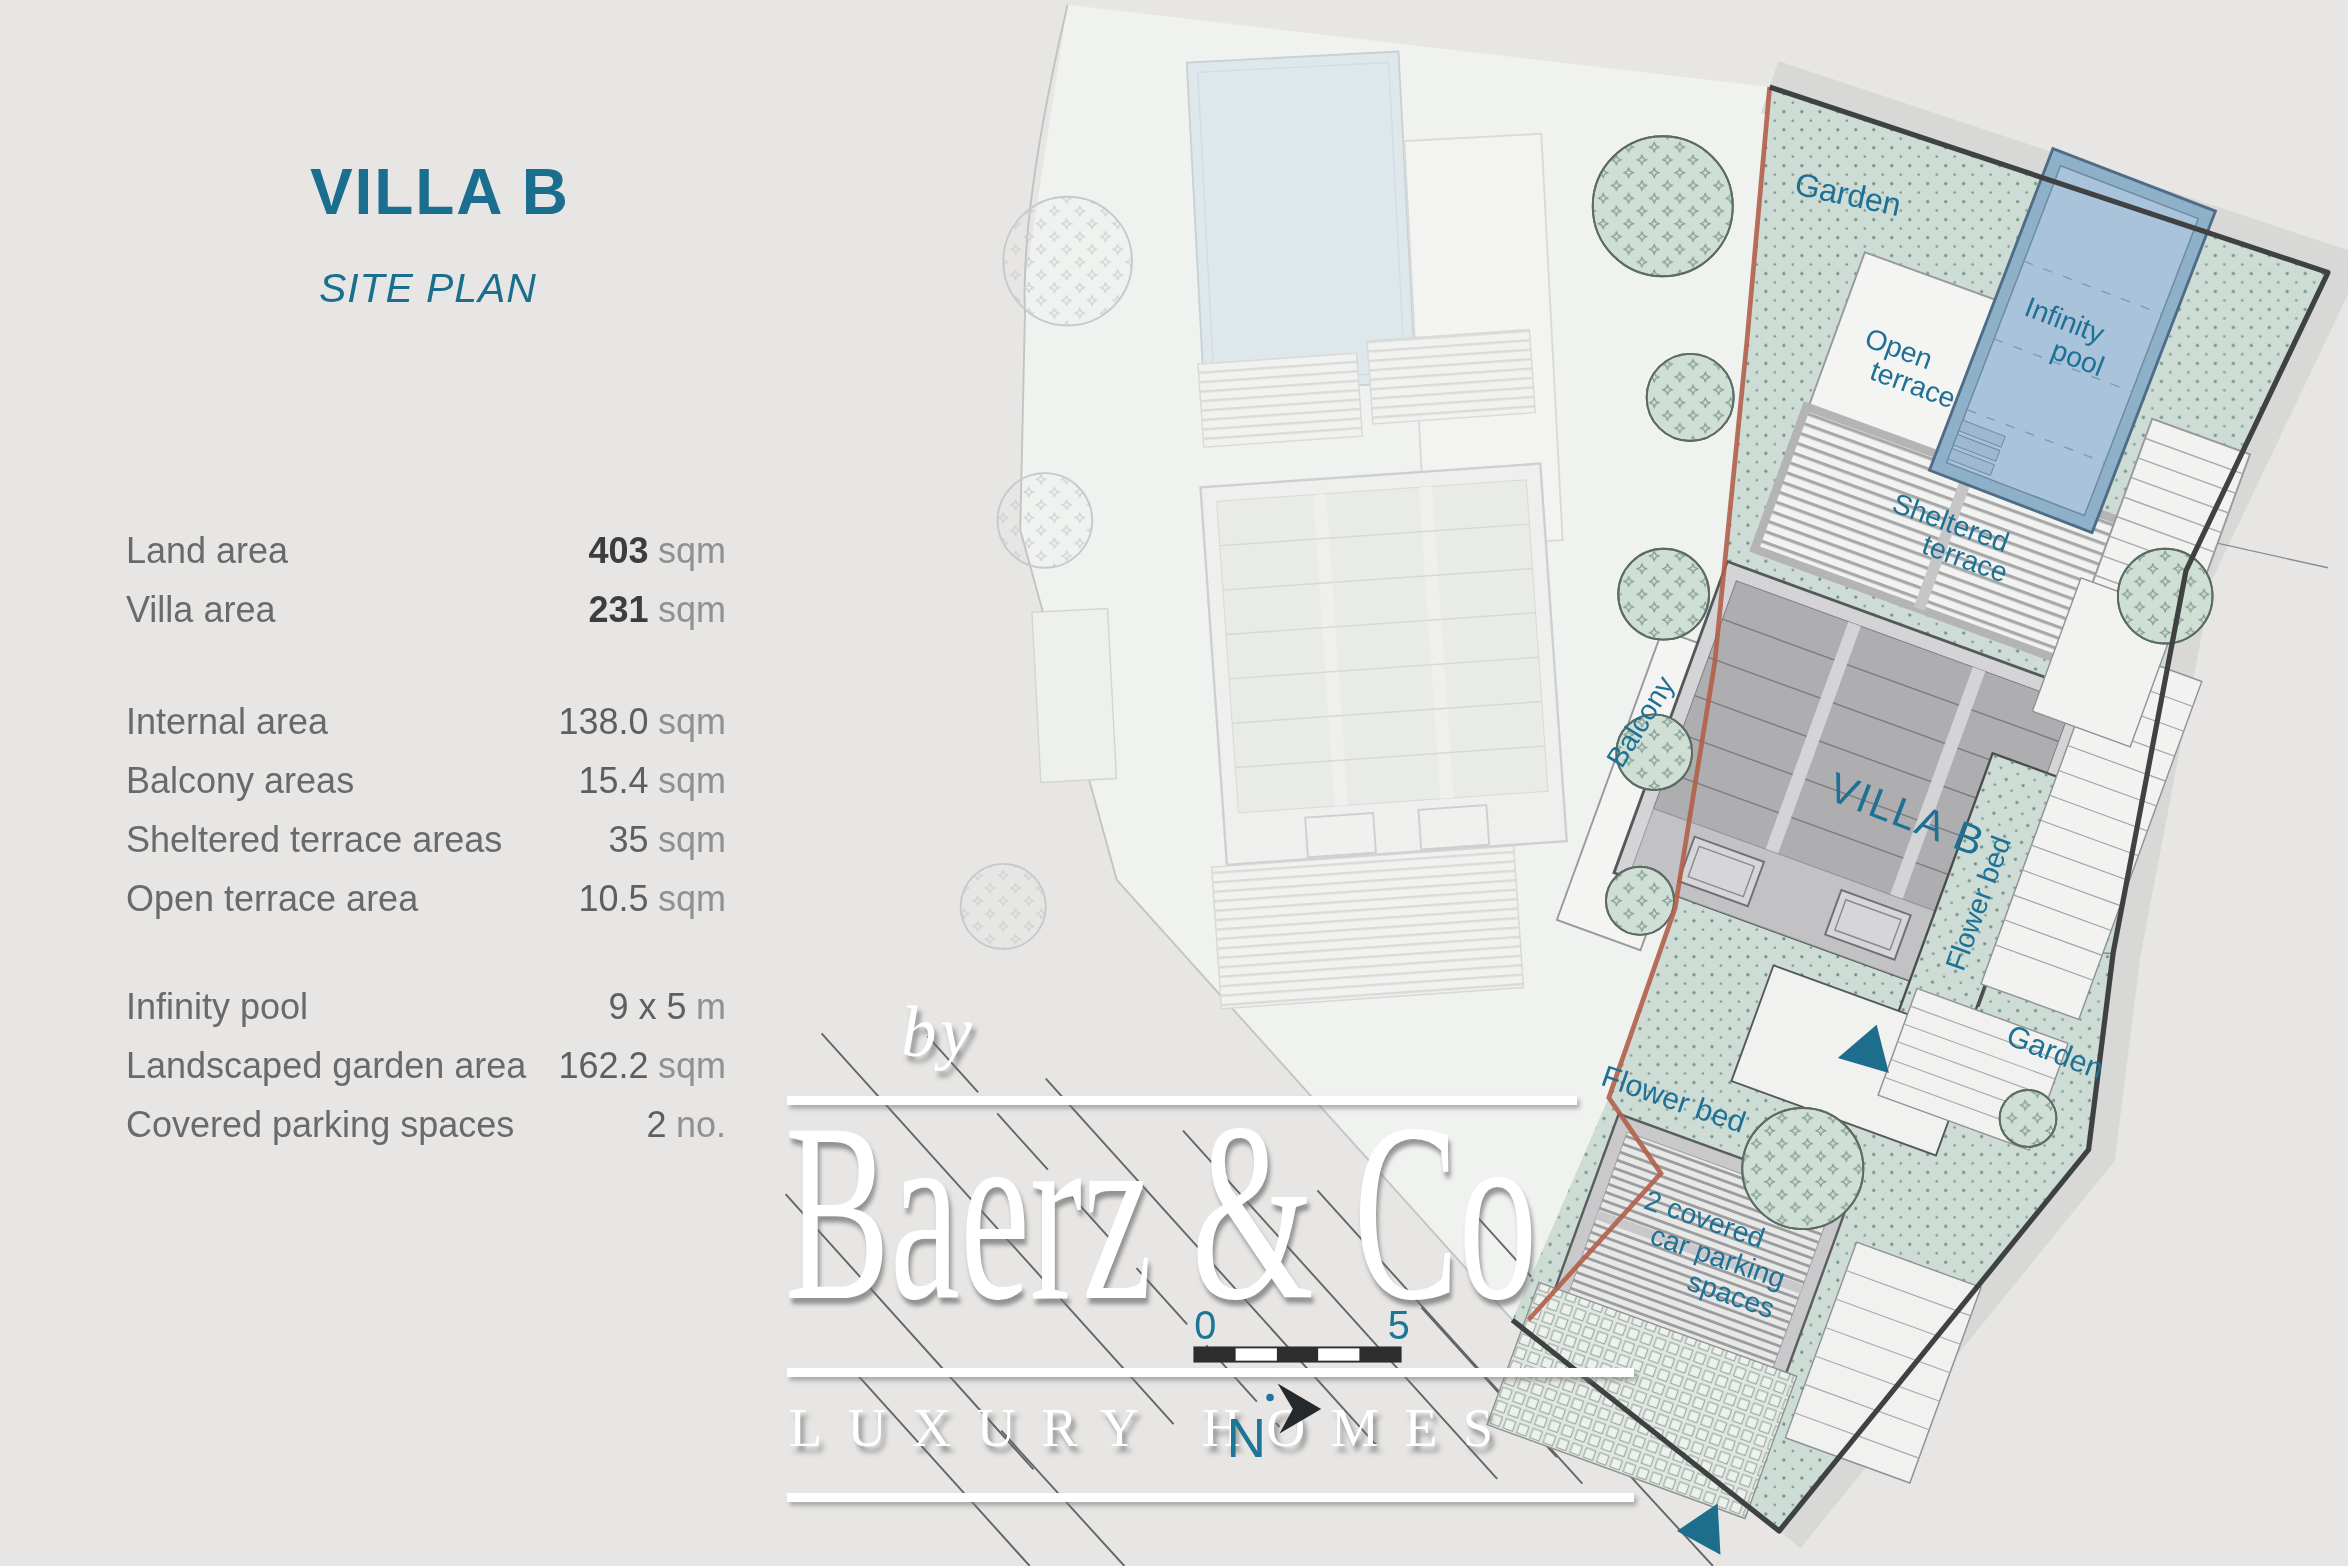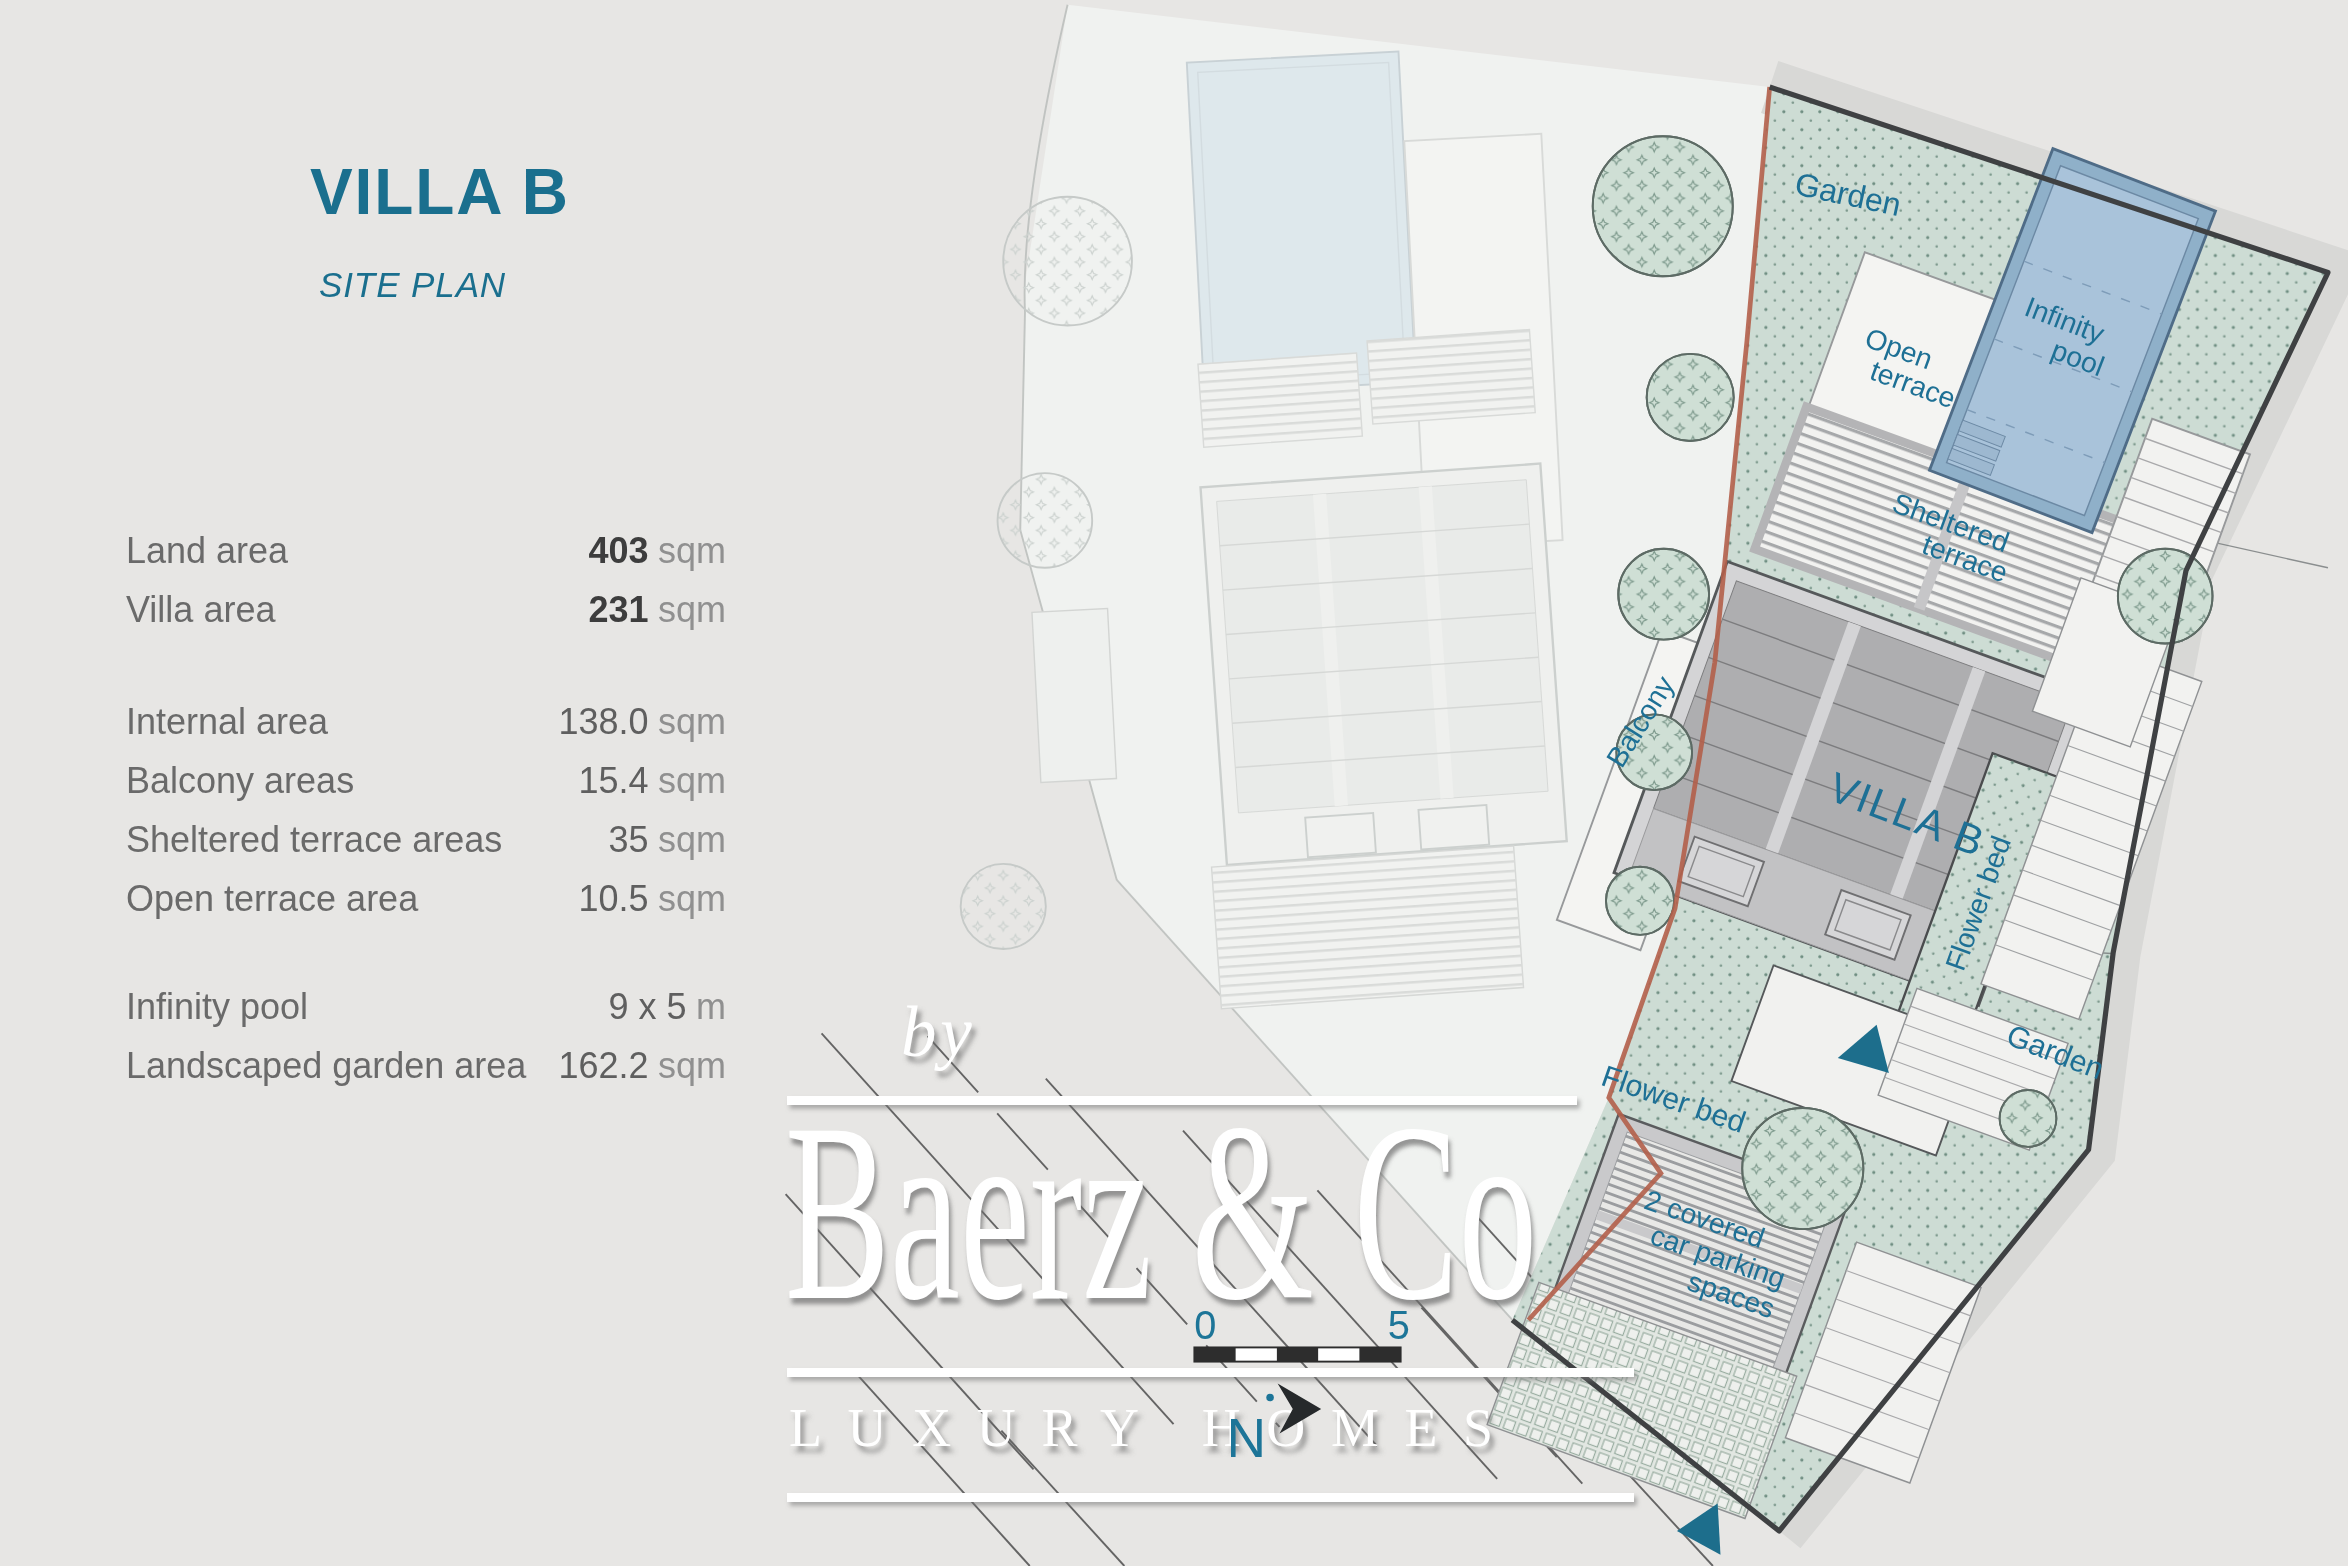--- a/index.html
+++ b/index.html
@@ -2,21 +2,21 @@
 <html style="font-size:15px"><head>
 <meta charset="utf-8">
 <style>
   html,body{margin:0;padding:0;background:#b9b9b9;}
   .canvas{position:relative;width:2349px;height:1566px;background:#e7e6e4;overflow:hidden;
           font-family:"Liberation Sans",sans-serif;}
   svg{position:absolute;left:0;top:0;}
   
   .page-title{position:absolute;left:310px;top:155px;font-size:64px;font-weight:bold;
     letter-spacing:1.9px;color:#1a6f8e;}
-  .page-subtitle{position:absolute;left:319px;top:265px;font-size:35px;font-style:italic;
+  .page-subtitle{position:absolute;left:319px;top:265px;font-size:41px;font-style:italic;
     letter-spacing:0.9px;color:#1a6f8e;}
   .area-table{position:absolute;left:126px;top:530px;width:600px;}
   .row{display:flex;justify-content:space-between;align-items:baseline;height:59px;}
   .row.gap1{margin-top:53px;}
   .row.gap2{margin-top:49px;}
   .row .lbl{font-size:36px;color:#6a6a6a;}
   .row .val{font-size:36px;color:#5f5f5f;white-space:nowrap;}
   .row .num{color:#5f5f5f;}
   .row.em .num{font-weight:bold;color:#3d3d3d;}
   .row .unit{color:#909090;margin-left:9.5px;}
@@ -350,20 +350,24 @@
       <span class="val"><span class="num">10.5</span><span class="unit">sqm</span></span>
     </div>
     <div class="row gap2">
       <span class="lbl">Infinity pool</span>
       <span class="val"><span class="num">9 x 5</span><span class="unit">m</span></span>
     </div>
     <div class="row">
       <span class="lbl">Landscaped garden area</span>
       <span class="val"><span class="num">162.2</span><span class="unit">sqm</span></span>
     </div>
+    <div class="row">
+      <span class="lbl">Covered parking spaces</span>
+      <span class="val"><span class="num">2</span><span class="unit">no.</span></span>
+    </div>
   </div>
 
   <div class="wm wm-by">by</div>
   <div class="wm-line wm-line1"></div>
   <div class="wm wm-brand">Baerz &amp; Co</div>
   <div class="wm-line wm-line2"></div>
   <div class="wm wm-tagline">LUXURY HOMES</div>
   <div class="wm-line wm-line3"></div>
 
   <svg width="2349" height="1566" viewBox="0 0 2482 1655" style="pointer-events:none">

